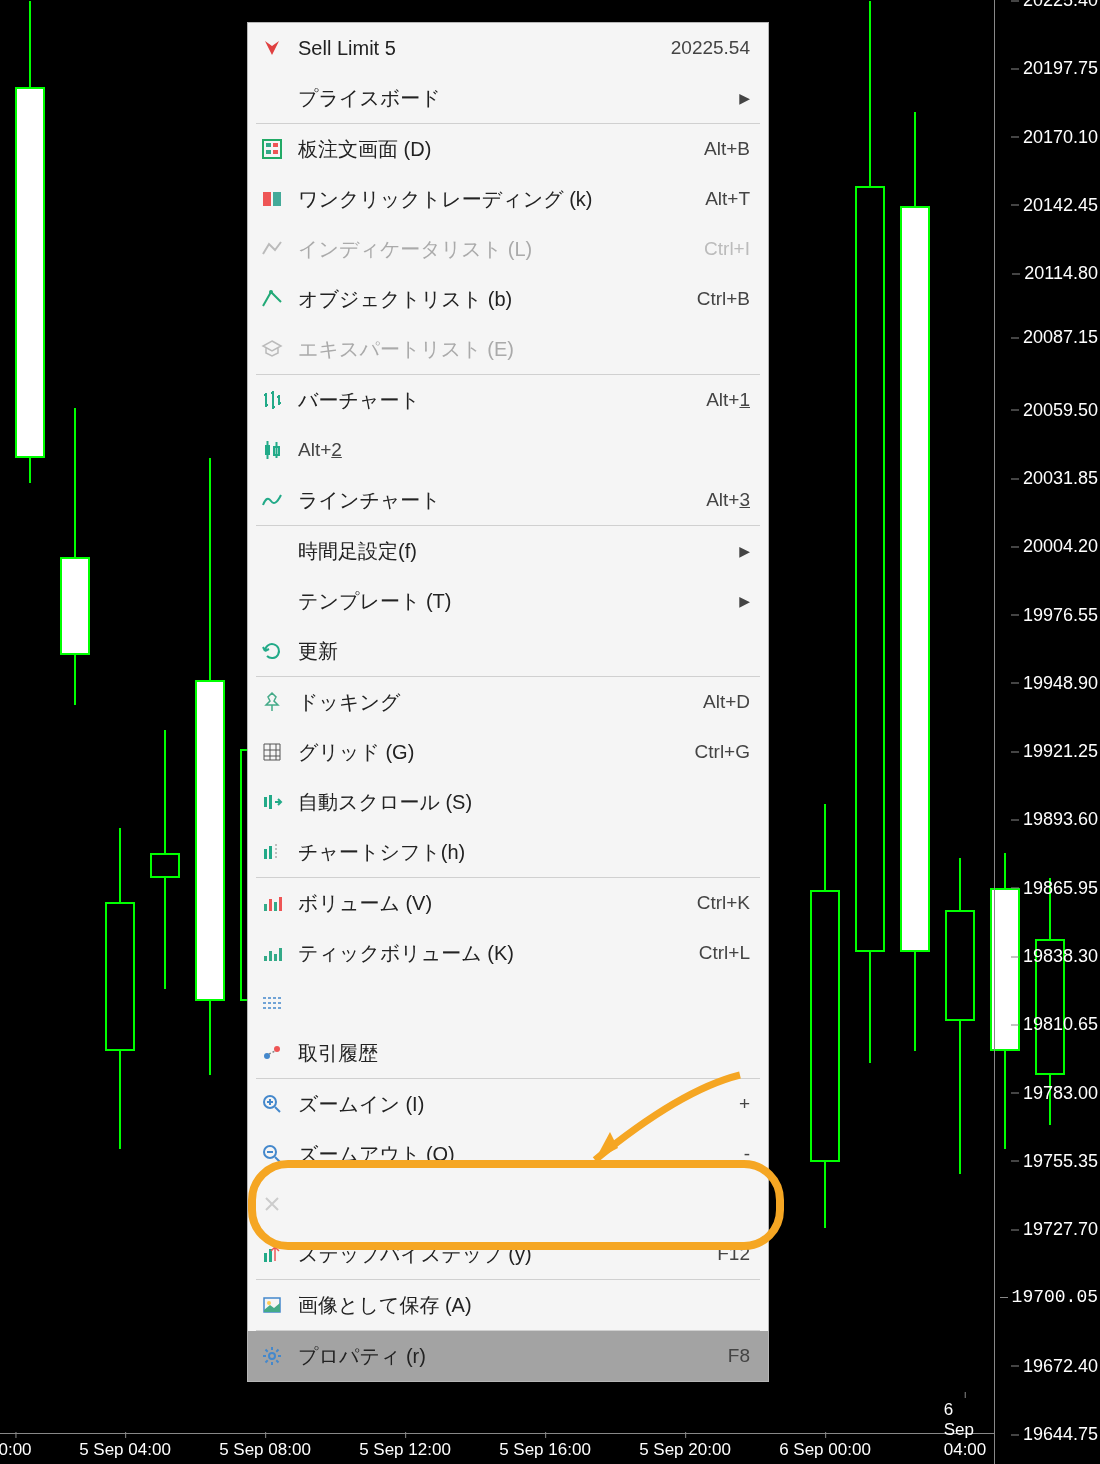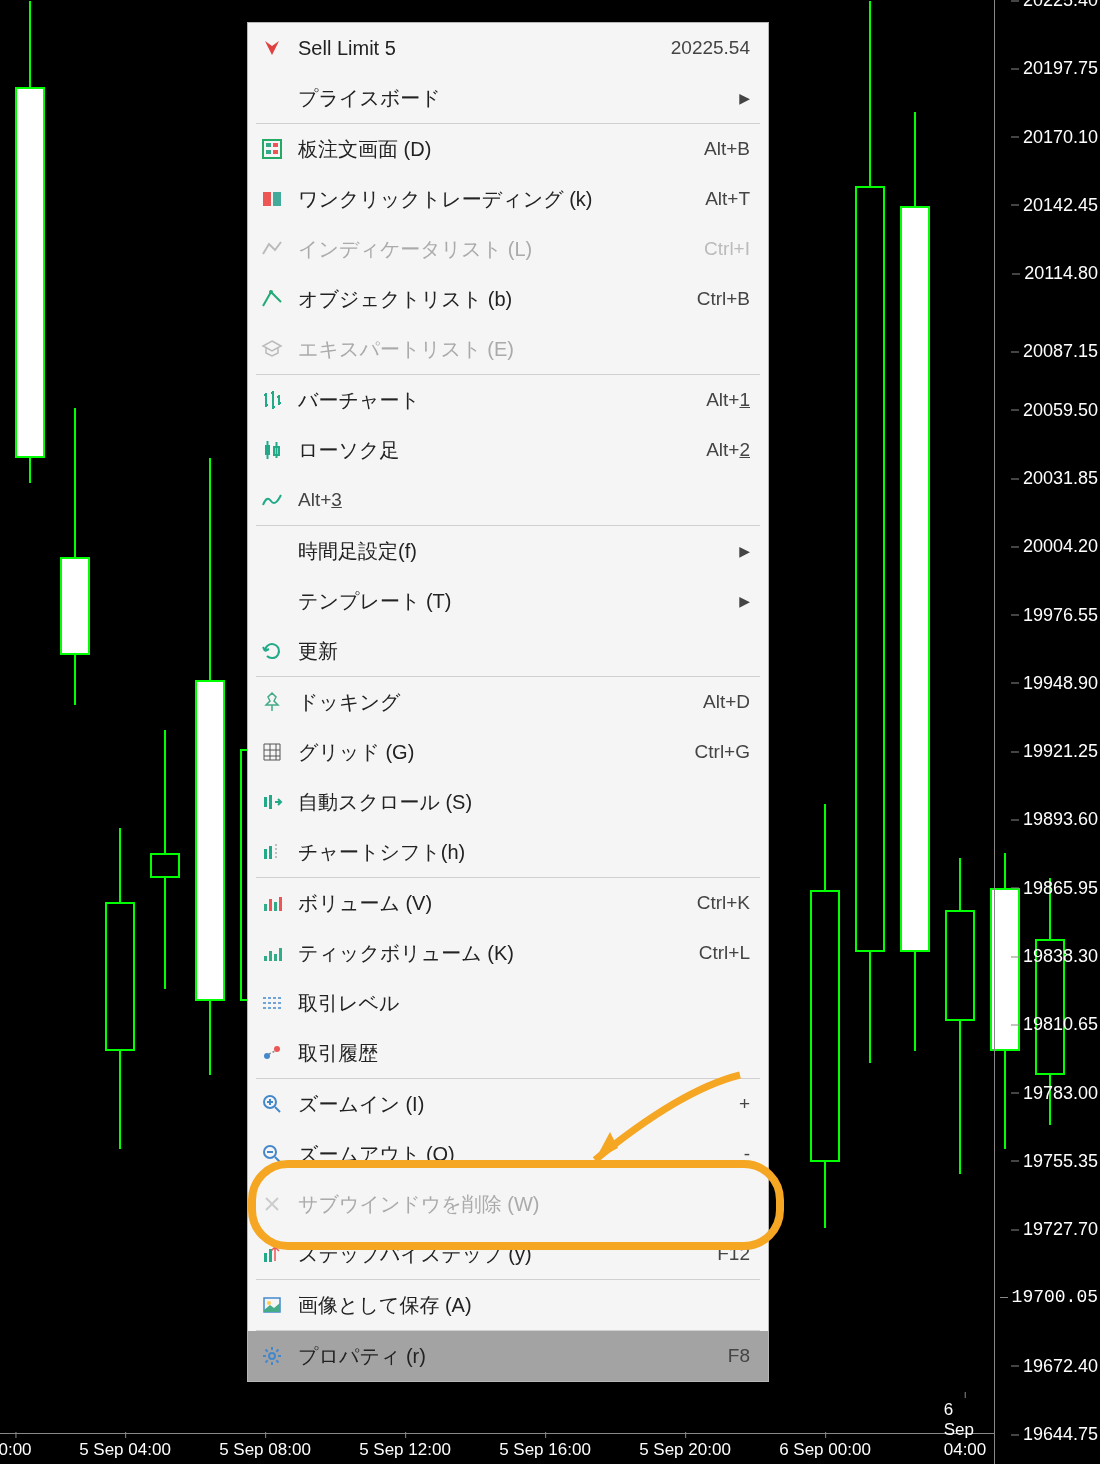--- a/index.html
+++ b/index.html
@@ -87,21 +87,21 @@
         <div class="wick" style="top:877.7122190648425px;height:246.96460862826063px"></div>
         <div class="body" style="top:939.4533712219078px;height:135.83053474554333px"></div>
       </div>
     </div>
   <div class="price-axis" id="paxis">
       <div class="tick" style="top: 0px;">20225.40</div>
       <div class="tick" style="top: 68.2857px;">20197.75</div>
       <div class="tick" style="top: 136.571px;">20170.10</div>
       <div class="tick" style="top: 204.857px;">20142.45</div>
       <div class="tick" style="top: 273.143px;">20114.80</div>
-      <div class="tick" style="top: 351px; margin-left: 22px;">20087.15</div>
+      <div class="tick" style="top: 337px; margin-left: 22px;">20087.15</div>
       <div class="tick" style="top: 409.714px;">20059.50</div>
       <div class="tick" style="top: 478px;">20031.85</div>
       <div class="tick" style="top: 546.286px;">20004.20</div>
       <div class="tick" style="top: 614.571px;">19976.55</div>
       <div class="tick" style="top: 682.857px;">19948.90</div>
       <div class="tick" style="top: 751.143px;">19921.25</div>
       <div class="tick" style="top: 819.429px;">19893.60</div>
       <div class="tick" style="top: 887.714px;">19865.95</div>
       <div class="tick" style="top: 956px;">19838.30</div>
       <div class="tick" style="top: 1024.29px;">19810.65</div>
@@ -202,29 +202,29 @@
   </div>
   <div class="menu-item">
     <span class="ic">
         <svg width="22" height="22">
           <rect x="4" y="6" width="5" height="10" fill="#2a8"></rect>
           <line x1="6.5" y1="2" x2="6.5" y2="20" stroke="#2a8" stroke-width="2"></line>
           <rect x="13" y="8" width="5" height="8" fill="none" stroke="#2a8" stroke-width="2"></rect>
           <line x1="15.5" y1="3" x2="15.5" y2="19" stroke="#2a8" stroke-width="2"></line>
         </svg>
       </span>
-    <span class="lbl">ローソク足</span>
     <span class="sc">Alt+<span class="u">2</span></span>
   </div>
   <div class="menu-item">
     <span class="ic">
         <svg width="22" height="22">
           <path d="M2 16 Q6 6 10 12 T20 6" fill="none" stroke="#2a8" stroke-width="2"></path>
         </svg>
       </span>
+    <span class="lbl">ラインチャート</span>
     <span class="sc">Alt+<span class="u">3</span></span>
   </div>
   <hr>
   <div class="menu-item">
     <span class="ic"></span>
     <span class="lbl">時間足設定(f)</span>
     <span class="sub">▶</span>
   </div>
   <div class="menu-item">
     <span class="ic"></span>
@@ -304,21 +304,20 @@
     <span class="sc">Ctrl+L</span>
   </div>
   <div class="menu-item">
     <span class="ic">
         <svg width="22" height="22">
           <line x1="2" y1="6" x2="20" y2="6" stroke="#48c" stroke-width="1.5" stroke-dasharray="3 2"></line>
           <line x1="2" y1="11" x2="20" y2="11" stroke="#48c" stroke-width="1.5" stroke-dasharray="3 2"></line>
           <line x1="2" y1="16" x2="20" y2="16" stroke="#48c" stroke-width="1.5" stroke-dasharray="3 2"></line>
         </svg>
       </span>
-    <span class="lbl">取引レベル</span>
   </div>
   <div class="menu-item">
     <span class="ic">
         <svg width="22" height="22">
           <circle cx="6" cy="14" r="3" fill="#48c"></circle>
           <circle cx="16" cy="7" r="3" fill="#e55"></circle>
           <line x1="8" y1="12" x2="14" y2="9" stroke="#888" stroke-width="1.5" stroke-dasharray="2 2"></line>
         </svg>
       </span>
     <span class="lbl">取引履歴</span>
@@ -346,21 +345,20 @@
       </span>
     <span class="lbl">ズームアウト (O)</span>
     <span class="sc">-</span>
   </div>
   <div class="menu-item disabled">
     <span class="ic">
         <svg width="22" height="22">
           <path d="M5 5 L17 17 M17 5 L5 17" stroke="#ccc" stroke-width="2"></path>
         </svg>
       </span>
-    <span class="lbl">サブウインドウを削除 (W)</span>
   </div>
   <div class="menu-item">
     <span class="ic">
         <svg width="22" height="22">
           <rect x="3" y="10" width="3" height="9" fill="#2a8"></rect>
           <rect x="8" y="6" width="3" height="13" fill="#2a8"></rect>
           <path d="M14 4 L14 18 M14 4 L18 8 M14 4 L10 8" stroke="#e55" stroke-width="1.5" fill="none"></path>
         </svg>
       </span>
     <span class="lbl">ステップバイステップ (y)</span>

